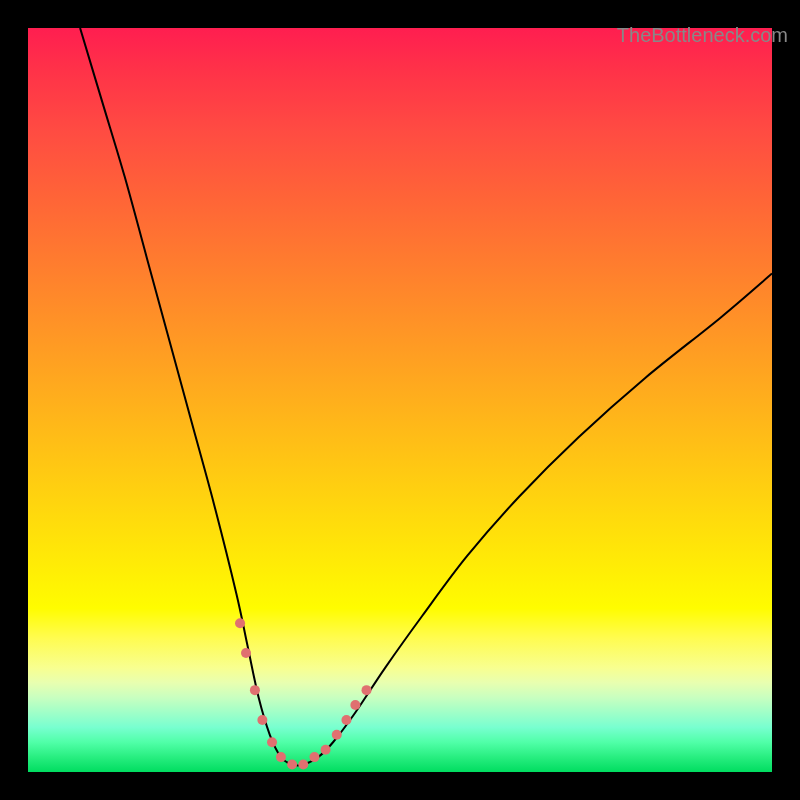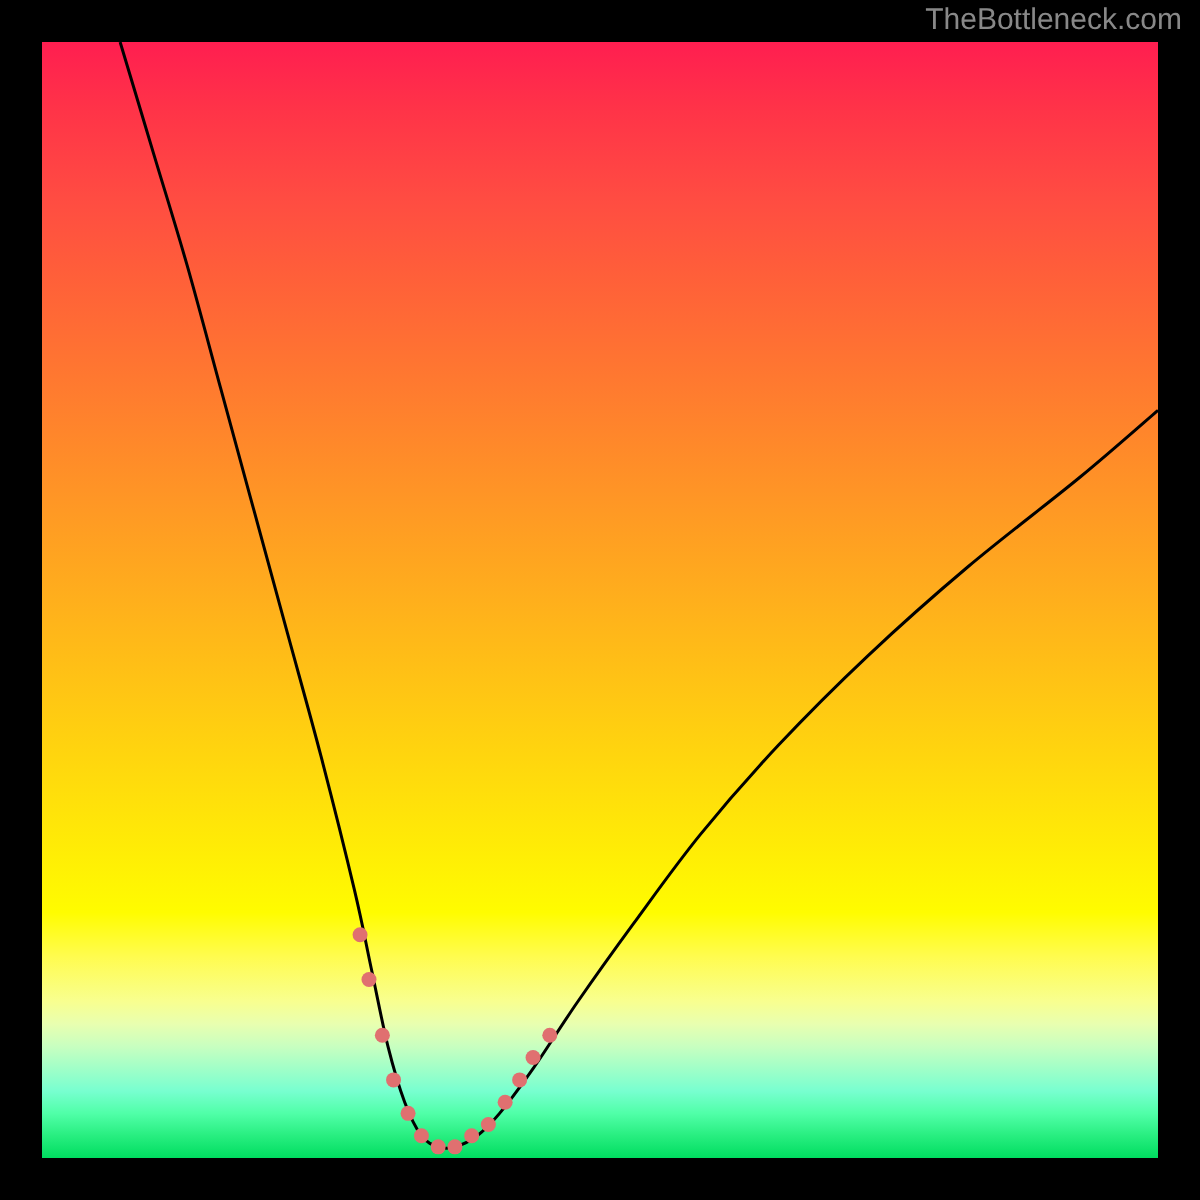--- a/index.html
+++ b/index.html
@@ -9,21 +9,21 @@
     }
     body {
       width: 800px;
       height: 800px;
       background: #000;
       position: relative;
       font-family: Arial, sans-serif;
     }
     .watermark {
       position: absolute;
-      top: 2px;
+      top: 24px;
       right: 12px;
       color: #888;
       font-size: 20px;
       font-weight: normal;
       z-index: 10;
     }
     .chart-area {
       position: absolute;
       top: 28px;
       left: 28px;

